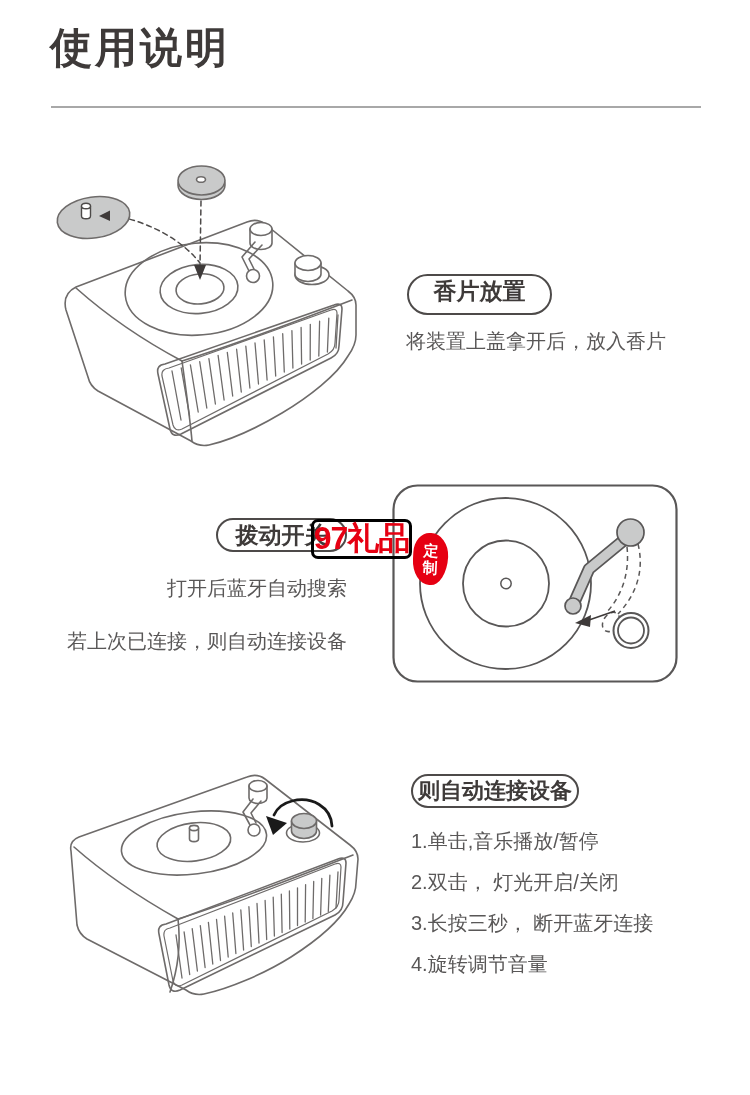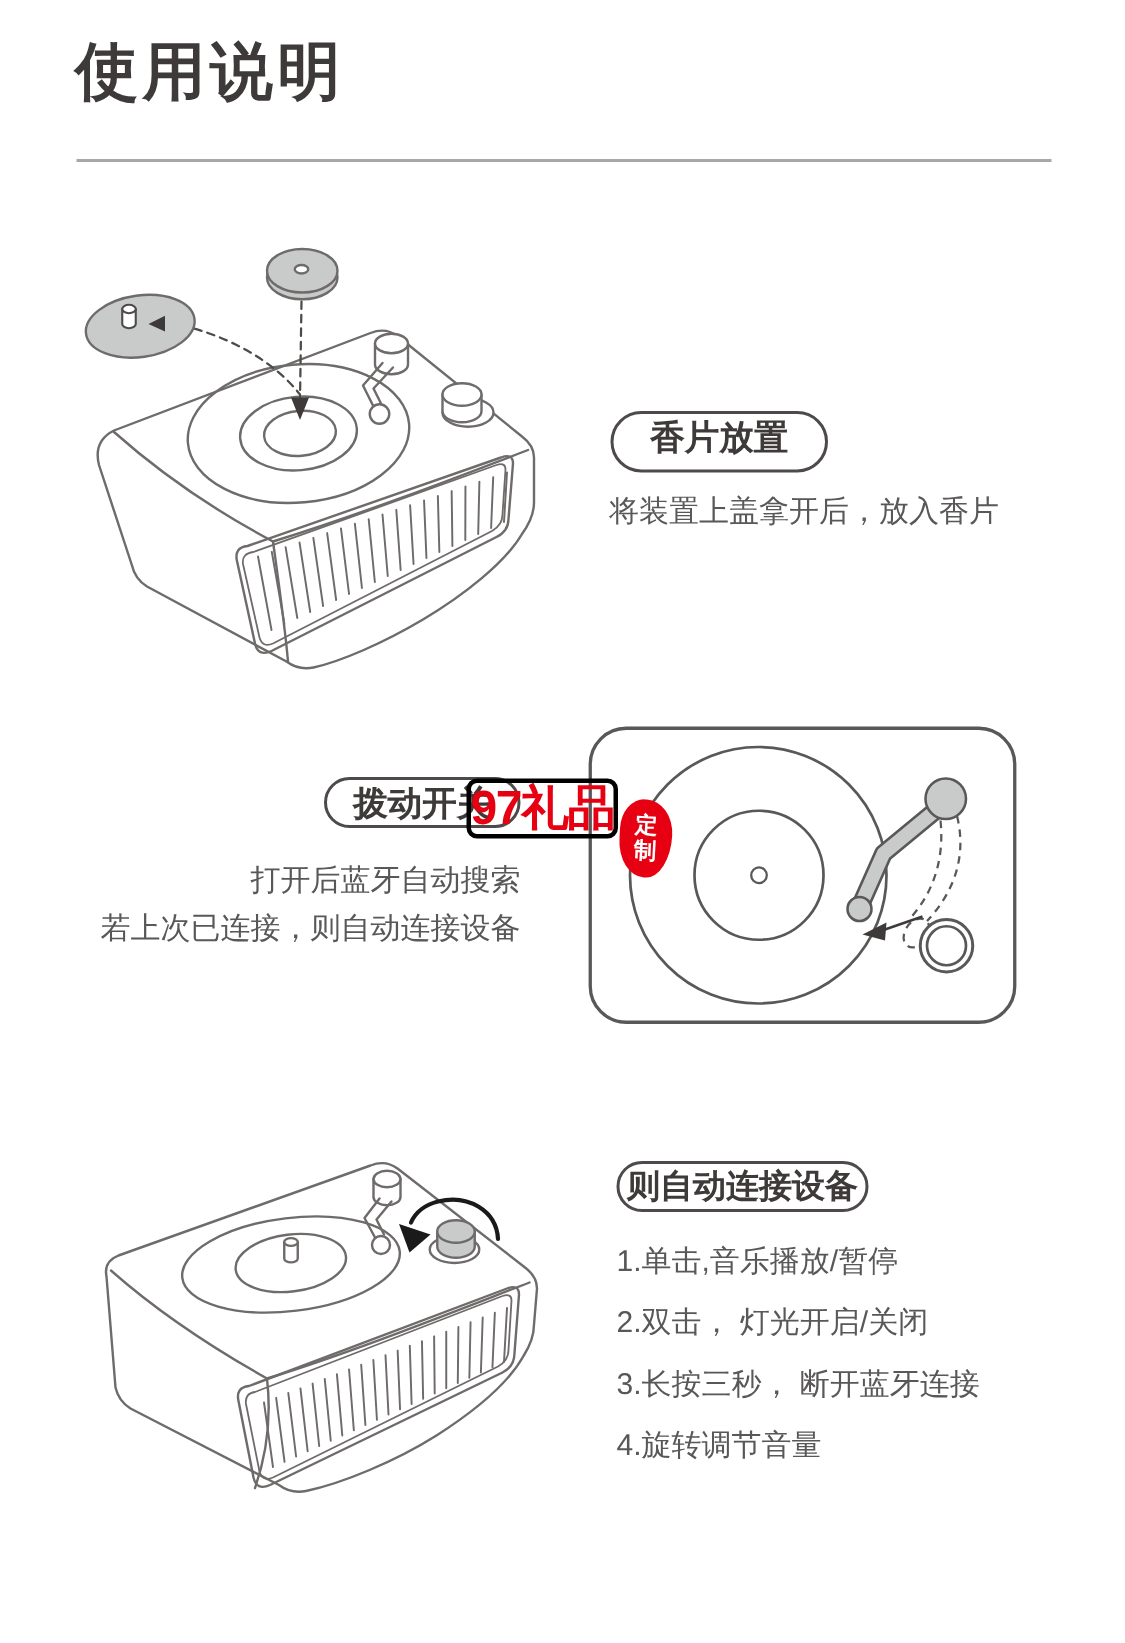--- a/index.html
+++ b/index.html
@@ -17,22 +17,22 @@
   .pill{
     display:flex;align-items:flex-start;justify-content:center;
     border:2px solid #4d4a49;border-radius:999px;background:#fff;
     color:#3e3a39;font-weight:600;box-sizing:border-box;white-space:nowrap;
   }
   #pill-fragrance{left:407px;top:274px;width:145px;height:41px;font-size:23px;}
   #pill-toggle{left:216px;top:518px;width:131px;height:34px;font-size:23px;z-index:1;}
   #pill-knob{left:411px;top:774px;width:168px;height:34px;font-size:22px;}
   .body-text{font-size:20px;color:#595757;white-space:nowrap;line-height:25px;}
   #fragrance-desc{left:406px;top:329px;}
-  #toggle-desc{left:60px;top:576px;width:287px;text-align:right;font-family:Liberation Mono, monospace;}
-  #toggle-desc .line2{margin-top:7px;}
+  #toggle-desc{left:60px;top:576px;width:287px;text-align:right;}
+  #toggle-desc .line2{margin-top:28px;}
   #knob-list{left:411px;top:829px;}
   #knob-list .item{margin-bottom:16px;}
   #watermark-badge{
     left:311px;top:519px;width:101px;height:40px;box-sizing:border-box;
     border:3px solid #000000;border-radius:7px;z-index:3;
     display:flex;align-items:center;justify-content:center;
     color:#e60012;font-size:32px;font-weight:800;letter-spacing:-1px;white-space:nowrap;
   }
   #watermark-seal{
     left:413px;top:533px;width:35px;height:52px;background:#e60012;z-index:3;

